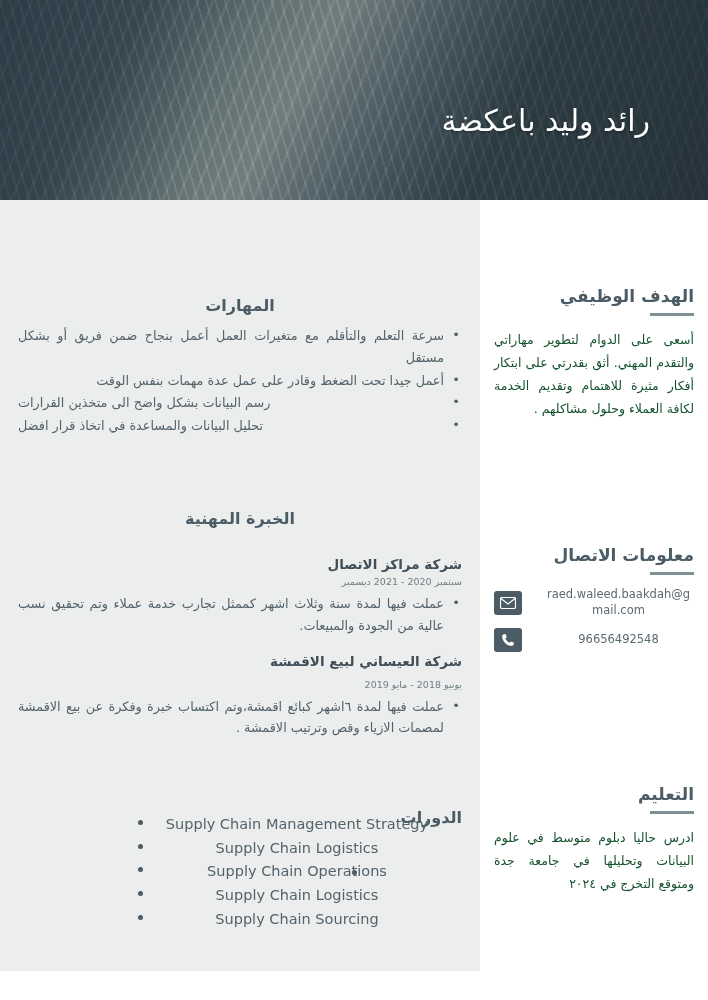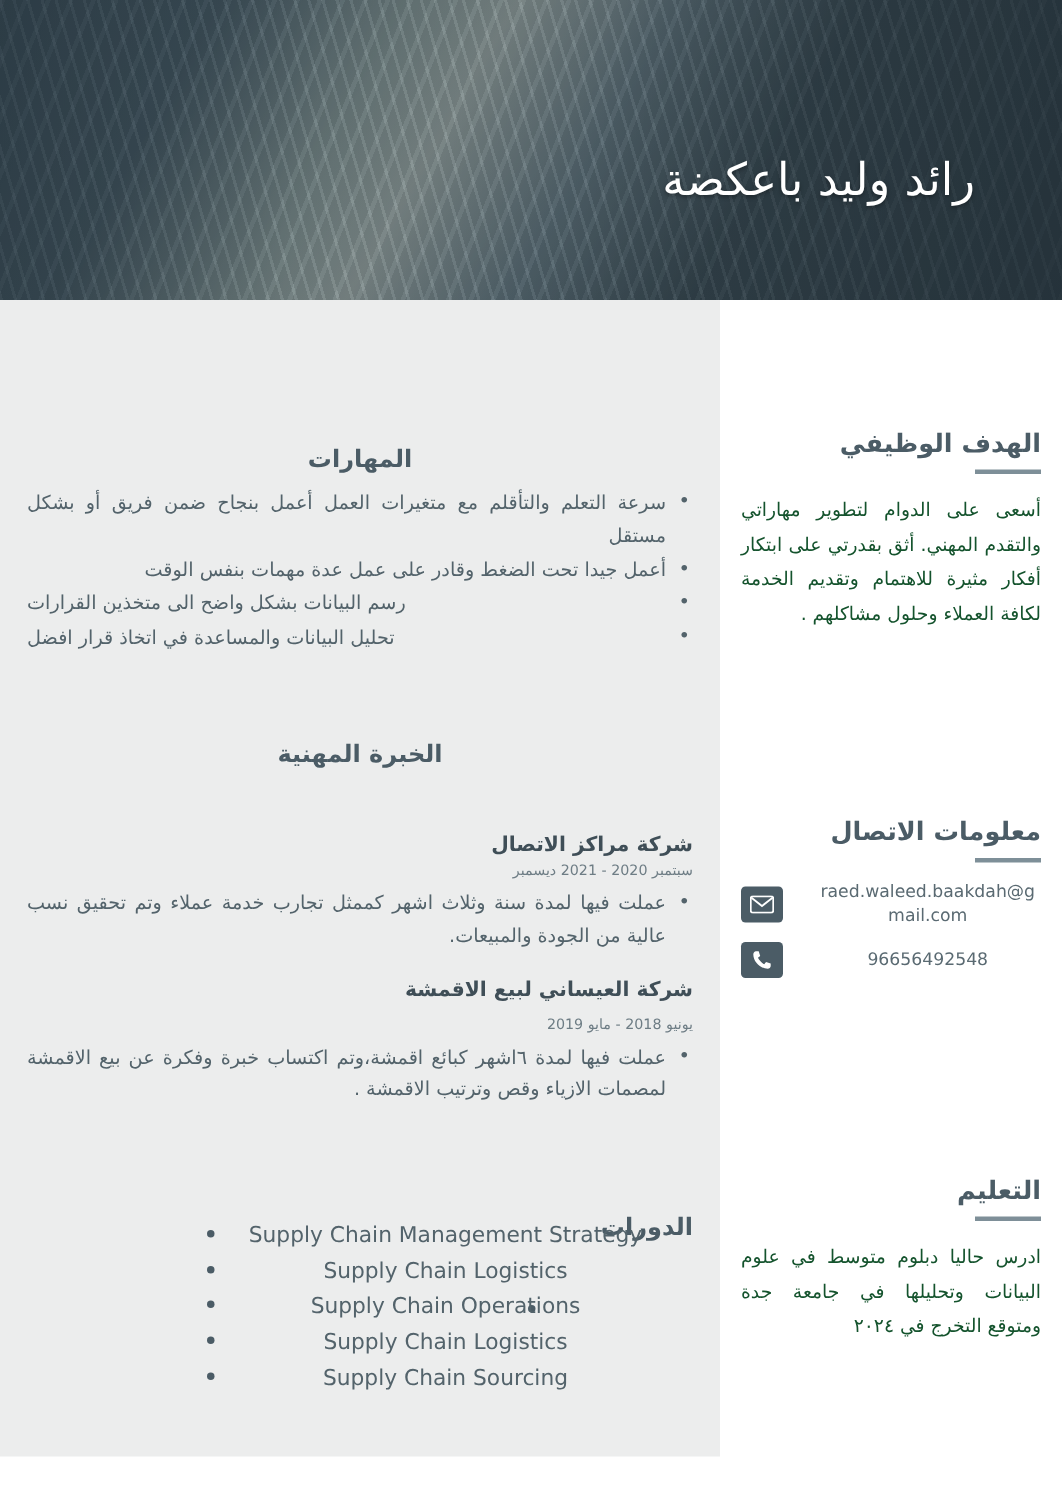--- a/index.html
+++ b/index.html
@@ -251,24 +251,24 @@
     <div class="l-block" style="top: 96px;">
       <div class="l-title" style="">المهارات</div>
       <ul class="bullets">
         <li class="justify">سرعة التعلم والتأقلم مع متغيرات العمل أعمل بنجاح ضمن فريق أو  بشكل مستقل</li>
         <li class="justify">أعمل جيدا تحت الضغط وقادر على عمل عدة مهمات بنفس الوقت</li>
         <li>رسم البيانات بشكل واضح الى متخذين القرارات</li>
         <li>تحليل البيانات والمساعدة في اتخاذ قرار افضل</li>
       </ul>
     </div>
 
-    <div class="l-block" style="top: 293px;">
+    <div class="l-block" style="top: 309px;">
       <div class="l-title" style="text-align:center;">الخبرة المهنية</div>
 
-      <div style="margin-top:43px;">
+      <div style="margin-top:28px;">
         <div class="job-title">شركة مراكز الاتصال</div>
         <div class="job-dates">سبتمبر 2020 - 2021 ديسمبر</div>
         <ul class="bullets">
           <li class="justify">عملت فيها لمدة سنة وثلاث اشهر كممثل تجارب خدمة عملاء وتم تحقيق نسب عالية من الجودة والمبيعات.</li>
         </ul>
       </div>
 
       <div style="margin-top:16px;">
         <div class="job-title">شركة العيساني لبيع الاقمشة</div>
         <div class="job-dates" style="margin-top:10px;">يونيو 2018 - مايو 2019</div>

